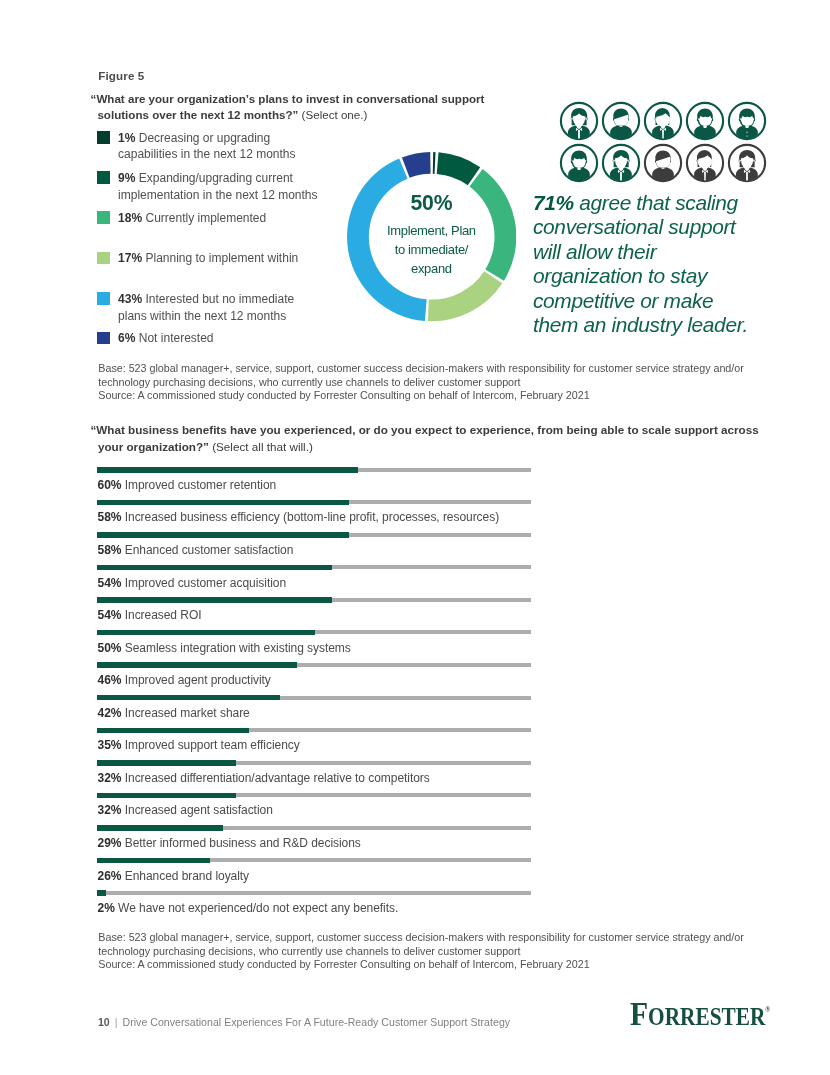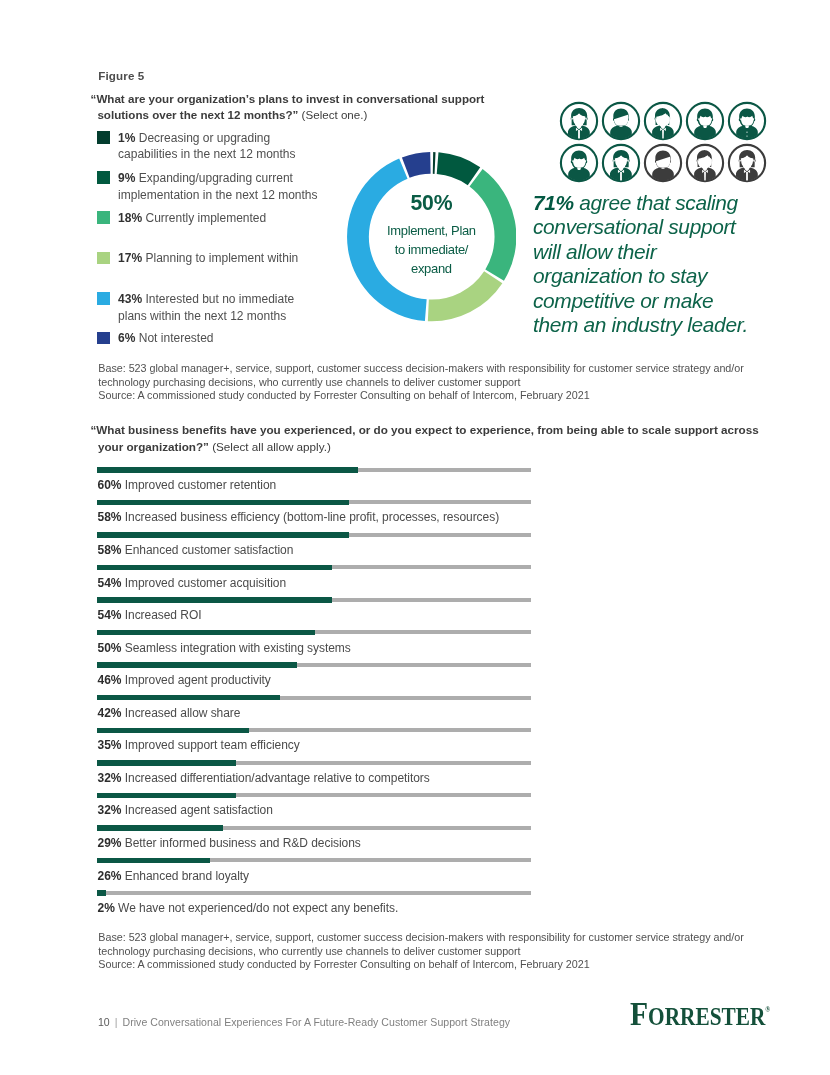--- a/index.html
+++ b/index.html
@@ -47,21 +47,21 @@
 #q2 .l2{padding-left:7.5px;}
 
 #bars{position:absolute;left:97.2px;top:467.1px;width:436px;}
 .bar-item{position:absolute;left:0;width:436px;height:28px;}
 .track{position:absolute;left:0;top:0.6px;height:4.0px;width:433.4px;background:#adadad;}
 .fill{position:absolute;left:0;top:0;height:5.5px;background:#07563f;}
 .blabel{position:absolute;left:0.4px;top:10.8px;font-size:12.0px;color:#4b4b4b;white-space:nowrap;letter-spacing:-0.05px;}
 .blabel b{font-weight:700;color:#2d2d2d;}
 
 #pagenum{position:absolute;left:97.9px;top:1016.3px;font-size:10.55px;color:#808080;letter-spacing:.04px;}
-#pagenum b{font-weight:400;color:#5a5a5a;}
+#pagenum b{font-weight:700;color:#5a5a5a;}
 #pagenum .sep{color:#a0a0a0;padding:0 5px;}
 
 #logo{position:absolute;left:629.8px;top:995.2px;color:#14503a;font-family:"Liberation Serif",serif;
       white-space:nowrap;transform:scaleX(0.874);transform-origin:left top;}
 #logo .l1{font-size:33.9px;font-weight:700;}
 #logo .l2{font-size:24.4px;font-weight:700;}
 #logo .lr{font-size:7.6px;vertical-align:13.5px;font-weight:700;letter-spacing:0;}
 </style>
 </head>
 <body>
@@ -341,21 +341,21 @@
       <div>technology purchasing decisions, who currently use channels to deliver customer support</div>
       <div>Source: A commissioned study conducted by Forrester Consulting on behalf of Intercom, February 2021</div>
     </div>
 <div class="src" id="src2">
       <div>Base: 523 global manager+, service, support, customer success decision-makers with responsibility for customer service strategy and/or</div>
       <div>technology purchasing decisions, who currently use channels to deliver customer support</div>
       <div>Source: A commissioned study conducted by Forrester Consulting on behalf of Intercom, February 2021</div>
     </div>
 <div id="q2">
       <div>“What business benefits have you experienced, or do you expect to experience, from being able to scale support across</div>
-      <div class="l2"><span>your organization?”</span><span class="sel"> (Select all allow apply.)</span></div>
+      <div class="l2"><span>your organization?”</span><span class="sel"> (Select all that will.)</span></div>
     </div>
 <div id="bars">
   <div class="bar-item" style="top:0.0px">
         <span class="track" style="background: rgb(173, 173, 173);"></span>
         <span class="fill" style="width: 261px; background: rgb(11, 87, 69);"></span>
         <span class="blabel"><b>60%</b><span> Improved customer retention</span></span>
       </div>
   <div class="bar-item" style="top:32.6px">
         <span class="track" style="background: rgb(173, 173, 173);"></span>
         <span class="fill" style="width: 252.3px; background: rgb(11, 87, 69);"></span>
@@ -382,21 +382,21 @@
         <span class="blabel"><b>50%</b><span> Seamless integration with existing systems</span></span>
       </div>
   <div class="bar-item" style="top:195.4px">
         <span class="track" style="background: rgb(173, 173, 173);"></span>
         <span class="fill" style="width: 200.1px; background: rgb(11, 87, 69);"></span>
         <span class="blabel"><b>46%</b><span> Improved agent productivity</span></span>
       </div>
   <div class="bar-item" style="top:227.9px">
         <span class="track" style="background: rgb(173, 173, 173);"></span>
         <span class="fill" style="width: 182.7px; background: rgb(11, 87, 69);"></span>
-        <span class="blabel"><b>42%</b><span> Increased allow share</span></span>
+        <span class="blabel"><b>42%</b><span> Increased market share</span></span>
       </div>
   <div class="bar-item" style="top:260.5px">
         <span class="track" style="background: rgb(173, 173, 173);"></span>
         <span class="fill" style="width: 152.3px; background: rgb(11, 87, 69);"></span>
         <span class="blabel"><b>35%</b><span> Improved support team efficiency</span></span>
       </div>
   <div class="bar-item" style="top:293.0px">
         <span class="track" style="background: rgb(173, 173, 173);"></span>
         <span class="fill" style="width: 139.2px; background: rgb(11, 87, 69);"></span>
         <span class="blabel"><b>32%</b><span> Increased differentiation/advantage relative to competitors</span></span>

